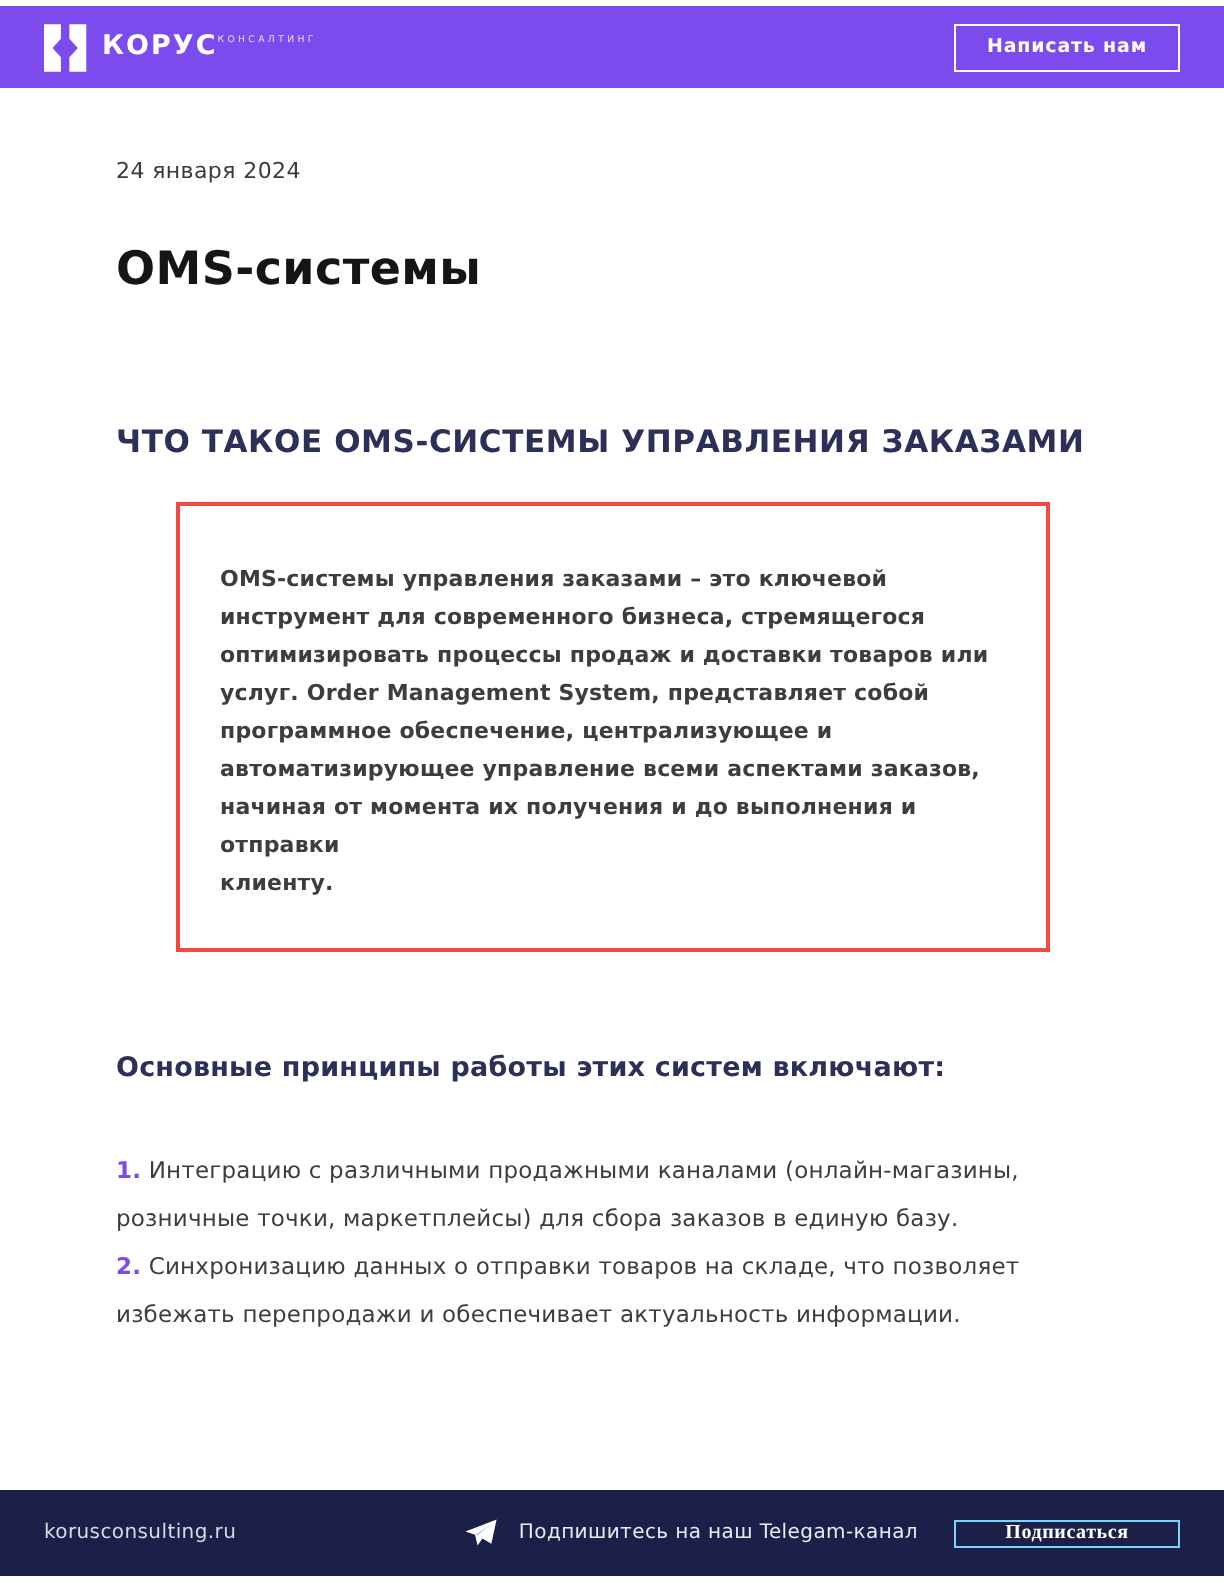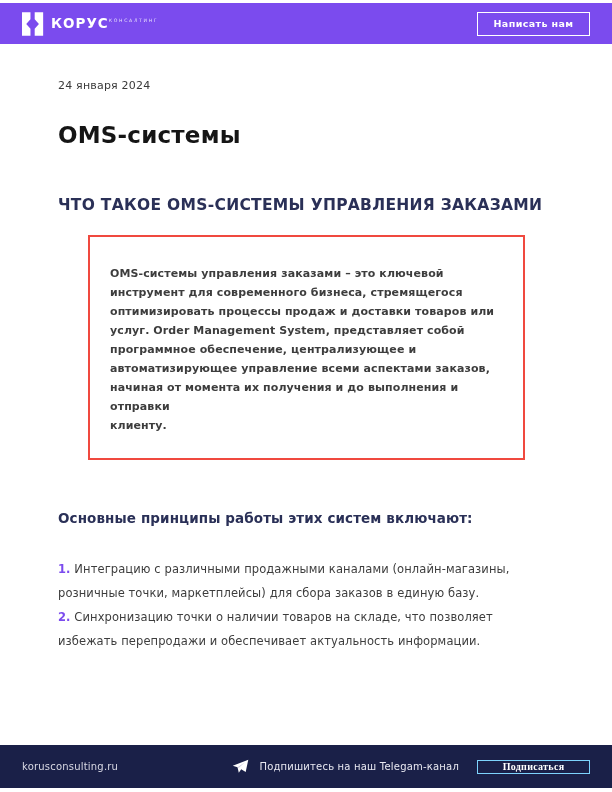--- a/index.html
+++ b/index.html
@@ -24,21 +24,21 @@
     border:1px solid #ffffff; background:transparent; color:#ffffff;
     font-family:inherit; font-size:9.5px; font-weight:bold; letter-spacing:0.4px;
     width:113px; height:24px; display:flex; align-items:center; justify-content:center;
     cursor:pointer;
   }
   
   .content { padding:0 58px; flex:0 0 auto; }
   .date { margin-top:35px; font-size:11px; color:#3a3a3a; letter-spacing:0.2px; }
   .title { margin-top:30px; font-size:23px; font-weight:bold; color:#151515; letter-spacing:0.2px; }
   .section-heading {
-    margin-top:48px; font-size:15.5px; font-weight:bold;
+    margin-top:64px; font-size:15.5px; font-weight:bold;
     color:var(--heading-color, #2A3057); letter-spacing:0.3px;
   }
   .highlight-box {
     margin-top:21px; margin-left:30px; width:437px;
     border:2px solid var(--box-border, #F0493F);
     padding:27px 20px 23px 20px;
   }
   .highlight-box .box-text {
     font-size:11px; line-height:19px; color:#3d3d3d; white-space:pre-line;
     letter-spacing:0.1px;
@@ -103,21 +103,21 @@
 автоматизирующее управление всеми аспектами заказов,
 начиная от момента их получения и до выполнения и отправки
 клиенту.</div>
     </div>
 
     <h3 class="principles-heading">Основные принципы работы этих систем включают:</h3>
 
     <div class="principles">
         <p class="principle"><span class="num">1.</span> <span class="txt">Интеграцию с различными продажными каналами (онлайн-магазины,
 розничные точки, маркетплейсы) для сбора заказов в единую базу.</span></p>
-        <p class="principle"><span class="num">2.</span> <span class="txt">Синхронизацию точки о наличии товаров на складе, что позволяет
+        <p class="principle"><span class="num">2.</span> <span class="txt">Синхронизацию данных о отправки товаров на складе, что позволяет
 избежать перепродажи и обеспечивает актуальность информации.</span></p>
       </div>
   </div>
 
   <div class="footer">
     <a class="footer-site">korusconsulting.ru</a>
     <div class="footer-right">
       <a class="tg-link">
         <svg class="tg-icon" viewBox="0 0 24 24">
           <path d="M23 2.5 L1 11 L7.8 13.2 L9.6 20.8 L13 15.9 L19.3 19.6 Z" fill="#ffffff"></path>

